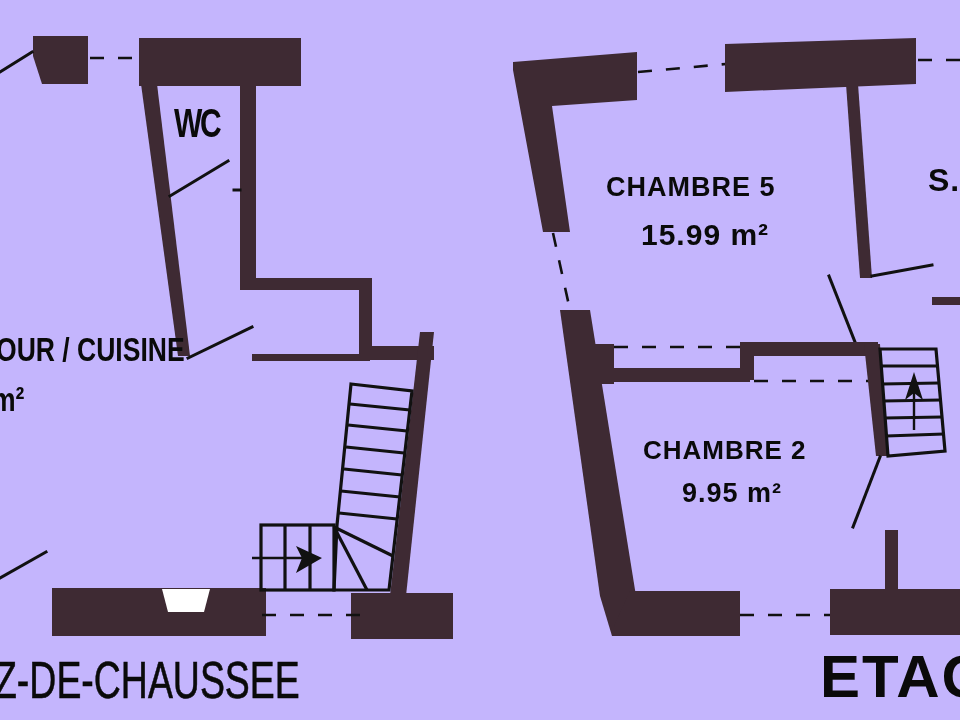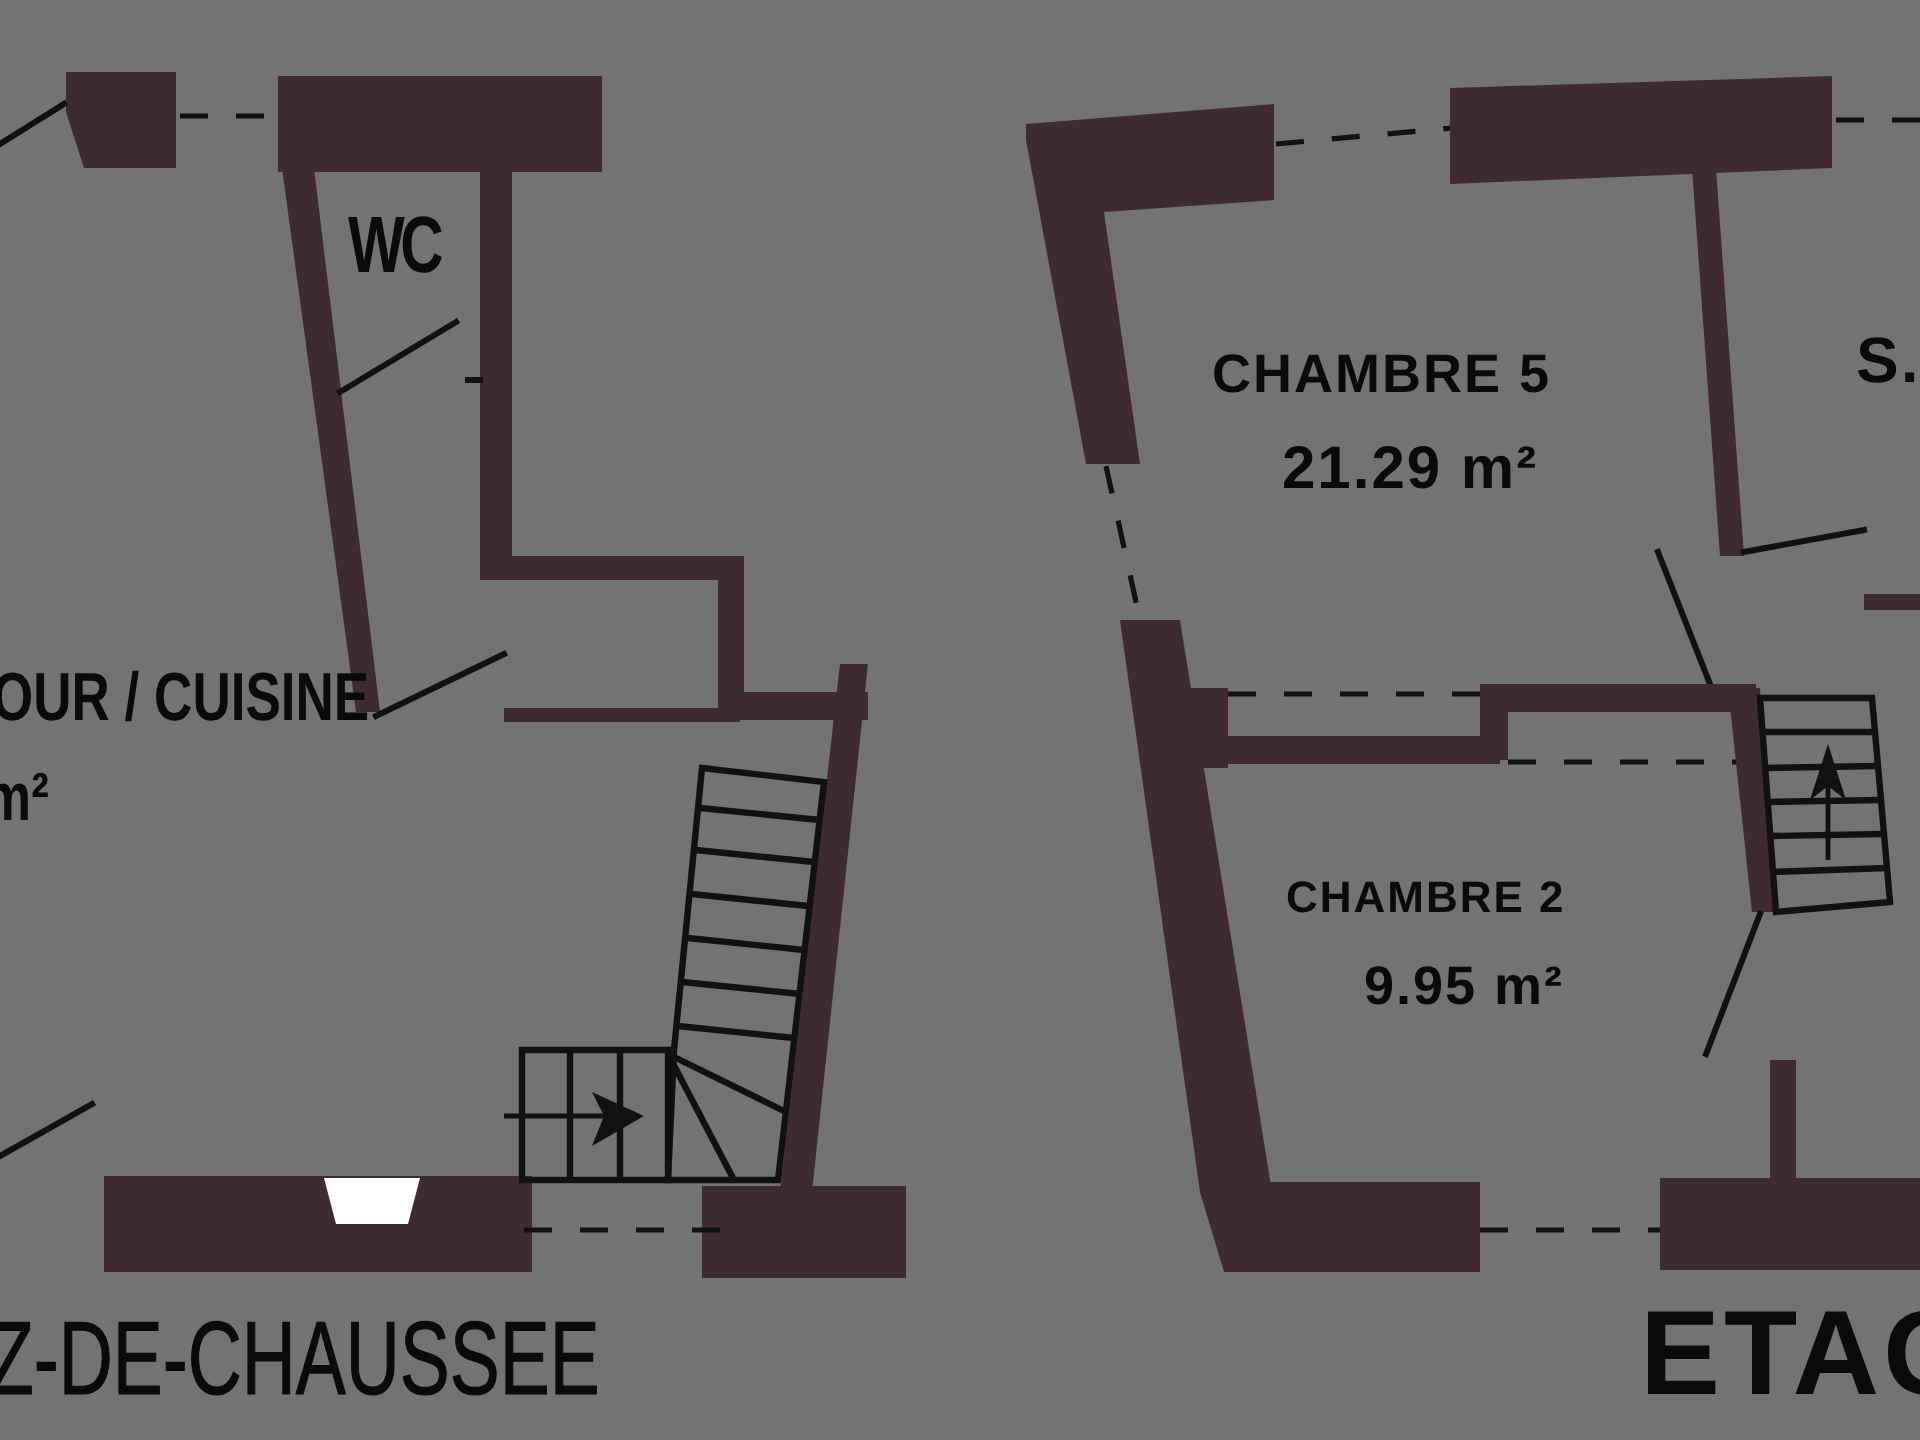--- a/index.html
+++ b/index.html
@@ -7,21 +7,21 @@
       padding: 0;
       width: 960px;
       height: 720px;
       overflow: hidden;
       background: #ffffff;
     }
     #canvas {
       position: relative;
       width: 960px;
       height: 720px;
-      background: #737373;
+      background: #c4b5fd;
     }
     svg.plan {
       position: absolute;
       left: 0;
       top: 0;
       width: 960px;
       height: 720px;
     }
     .wall { fill: #3e2a33; }
     .line { stroke: #111; stroke-width: 3; fill: none; stroke-linecap: square; }
@@ -196,22 +196,22 @@
   </svg>
 
   <div class="label" style="left:174px; top:100px; font-size:40px; transform:scaleX(0.75); transform-origin:left top; letter-spacing:-3px;">WC</div>
 
   <div class="label label-condensed" style="left:-4px; top:330px; font-size:34px; text-align:left;">OUR / CUISINE</div>
   <div class="label label-condensed" style="left:-8px; top:380px; font-size:34px; text-align:left;">m²</div>
 
   <div class="floor-title-rdc">Z-DE-CHAUSSEE</div>
 
   <div class="label room-name" style="left:606px; top:172px;">CHAMBRE 5</div>
-  <div class="label room-area" style="left:641px; top:218px; font-size:30px;">21.29 m²</div>
-
-  <div class="label room-name" style="left:643px; top:436px; font-size:22px;">CHAMBRE 2</div>
+  <div class="label room-area" style="left:641px; top:218px; font-size:30px;">15.99 m²</div>
+
+  <div class="label room-name" style="left:643px; top:436px; font-size:26px;">CHAMBRE 2</div>
   <div class="label room-area" style="left:682px; top:478px; font-size:27px;">9.95 m²</div>
 
   <div class="label room-name" style="left:928px; top:162px; font-size:32px;">S.</div>
 
   <div class="floor-title-etage">ETAG</div>
 
 </div>
 
 </body></html>

